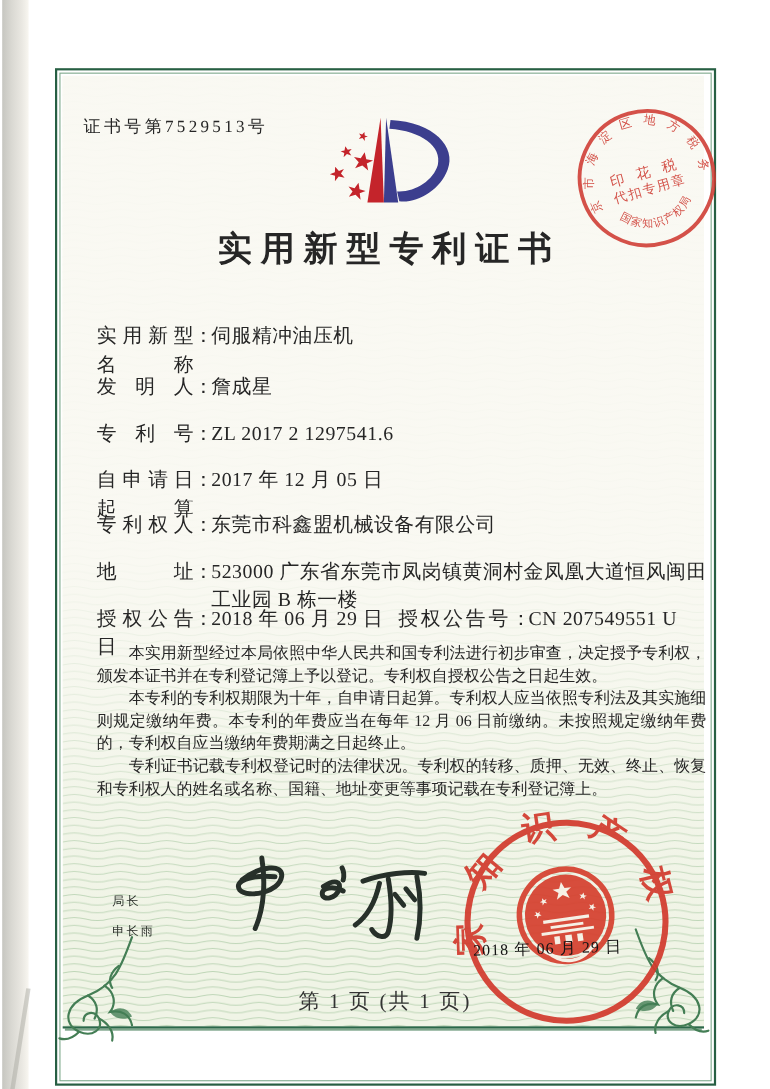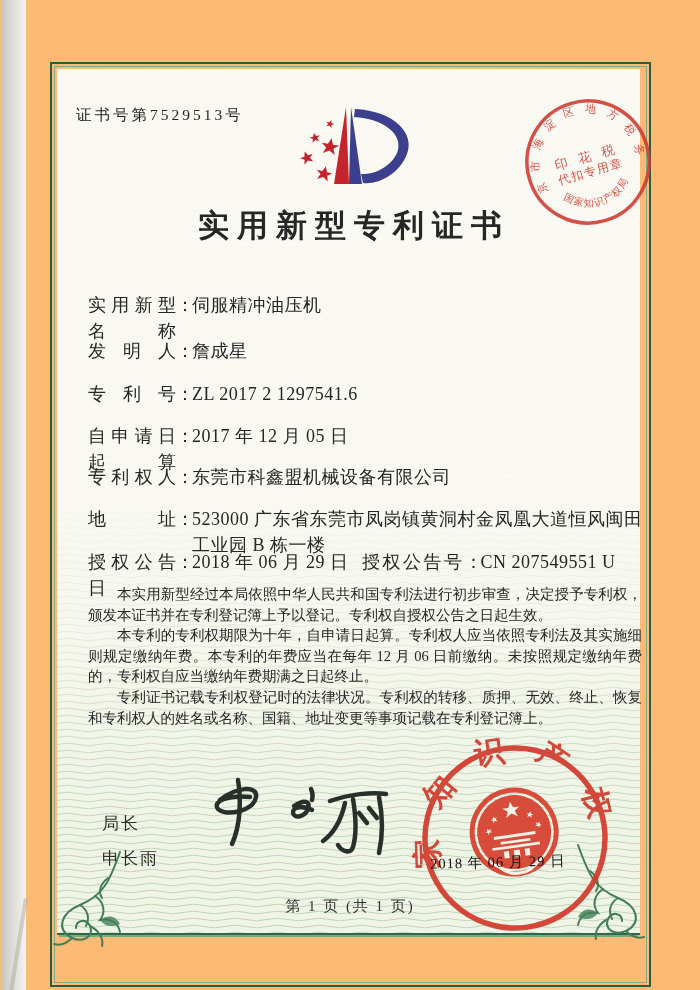--- a/index.html
+++ b/index.html
@@ -1,17 +1,17 @@
 <!DOCTYPE html>
 <html><head>
 <meta charset="utf-8">
 <style>
   html,body{margin:0;padding:0;}
   body{width:700px;height:990px;background:#e9e7e0;}
-  .page{position:relative;width:700px;height:990px;background:#fdba74;overflow:hidden;
+  .page{position:relative;width:700px;height:990px;background:#ffffff;overflow:hidden;
         font-family:"Liberation Serif","DejaVu Serif",serif;color:#262626;}
   .scan-strip{position:absolute;left:2px;top:0;width:24px;height:100%;
         background:linear-gradient(90deg,#c6c6c0 0%,#d9d8d2 35%,#eae8e2 75%,#f8f6f0 100%);}
   .page-edge{position:absolute;left:16px;top:898px;width:4px;height:100px;background:#a9a9a1;
         transform:rotate(9deg);opacity:.5;}
   .frame{position:absolute;left:50px;top:62px;width:597px;height:921px;border:2px solid #275f43;}
   .frame-inner{position:absolute;inset:2px;border:1px solid #7ea98c;}
   .panel{position:absolute;left:57px;top:69px;width:583px;height:864px;background:#f0f4e6;
         border-bottom:2px solid #2c684a;box-shadow:0 4px 0 -2px #7fa68c;}
   .panel svg{position:absolute;left:0;top:0;}
@@ -27,32 +27,32 @@
   .fcolon{display:inline-block;width:16px;text-align:left;}
   .fvalue{letter-spacing:.5px;white-space:nowrap;}
   .fvalue2{display:block;letter-spacing:.5px;}
   .frow.r1{top:292px}.frow.r2{top:338px}.frow.r3{top:381px}.frow.r4{top:423px}
   .frow.r5{top:464px}.frow.r6{top:506px}.frow.r7{top:549px}
   .frow.r7b{top:549px;left:362px;}
   .frow.r7b .flabel{width:auto;text-align:left;text-align-last:auto;letter-spacing:2.5px;}
   .paras{position:absolute;left:88px;top:584px;width:554px;font-size:14.5px;line-height:20.6px;
         text-align:justify;z-index:3;}
   .paras p{margin:0;text-indent:2em;}
-  .commissioner{position:absolute;left:102px;top:812px;font-size:17px;letter-spacing:2px;z-index:4;
+  .commissioner{position:absolute;left:102px;top:812px;font-size:11px;letter-spacing:2px;z-index:4;
         font-family:"Liberation Sans","DejaVu Sans",sans-serif;color:#2a2f2a;}
   .commissioner div{margin-bottom:12px;}
   .sig{position:absolute;left:192px;top:770px;z-index:5;}
   .office-seal{position:absolute;left:407px;top:735px;z-index:4;}
   .seal-date{position:absolute;left:430px;top:853px;font-size:14.5px;letter-spacing:1px;
         color:#141414;transform:rotate(-1.5deg);z-index:5;white-space:nowrap;}
   .tax-seal{position:absolute;left:518px;top:92px;z-index:4;}
   .flourish{position:absolute;z-index:3;}
   .flourish.fl{left:48px;top:850px;}
   .flourish.fr{left:562px;top:843px;transform:scaleX(-1);}
-  .footer{position:absolute;left:0;top:897px;width:100%;text-align:center;font-size:15px;
+  .footer{position:absolute;left:0;top:897px;width:100%;text-align:center;font-size:19px;
         letter-spacing:2px;z-index:3;color:#333;}
   text{font-family:"Liberation Serif","DejaVu Serif",serif;}
 </style>
 </head>
 <body>
 
 <div class="page">
 
   <div class="scan-strip"></div>
   <div class="page-edge"></div>

